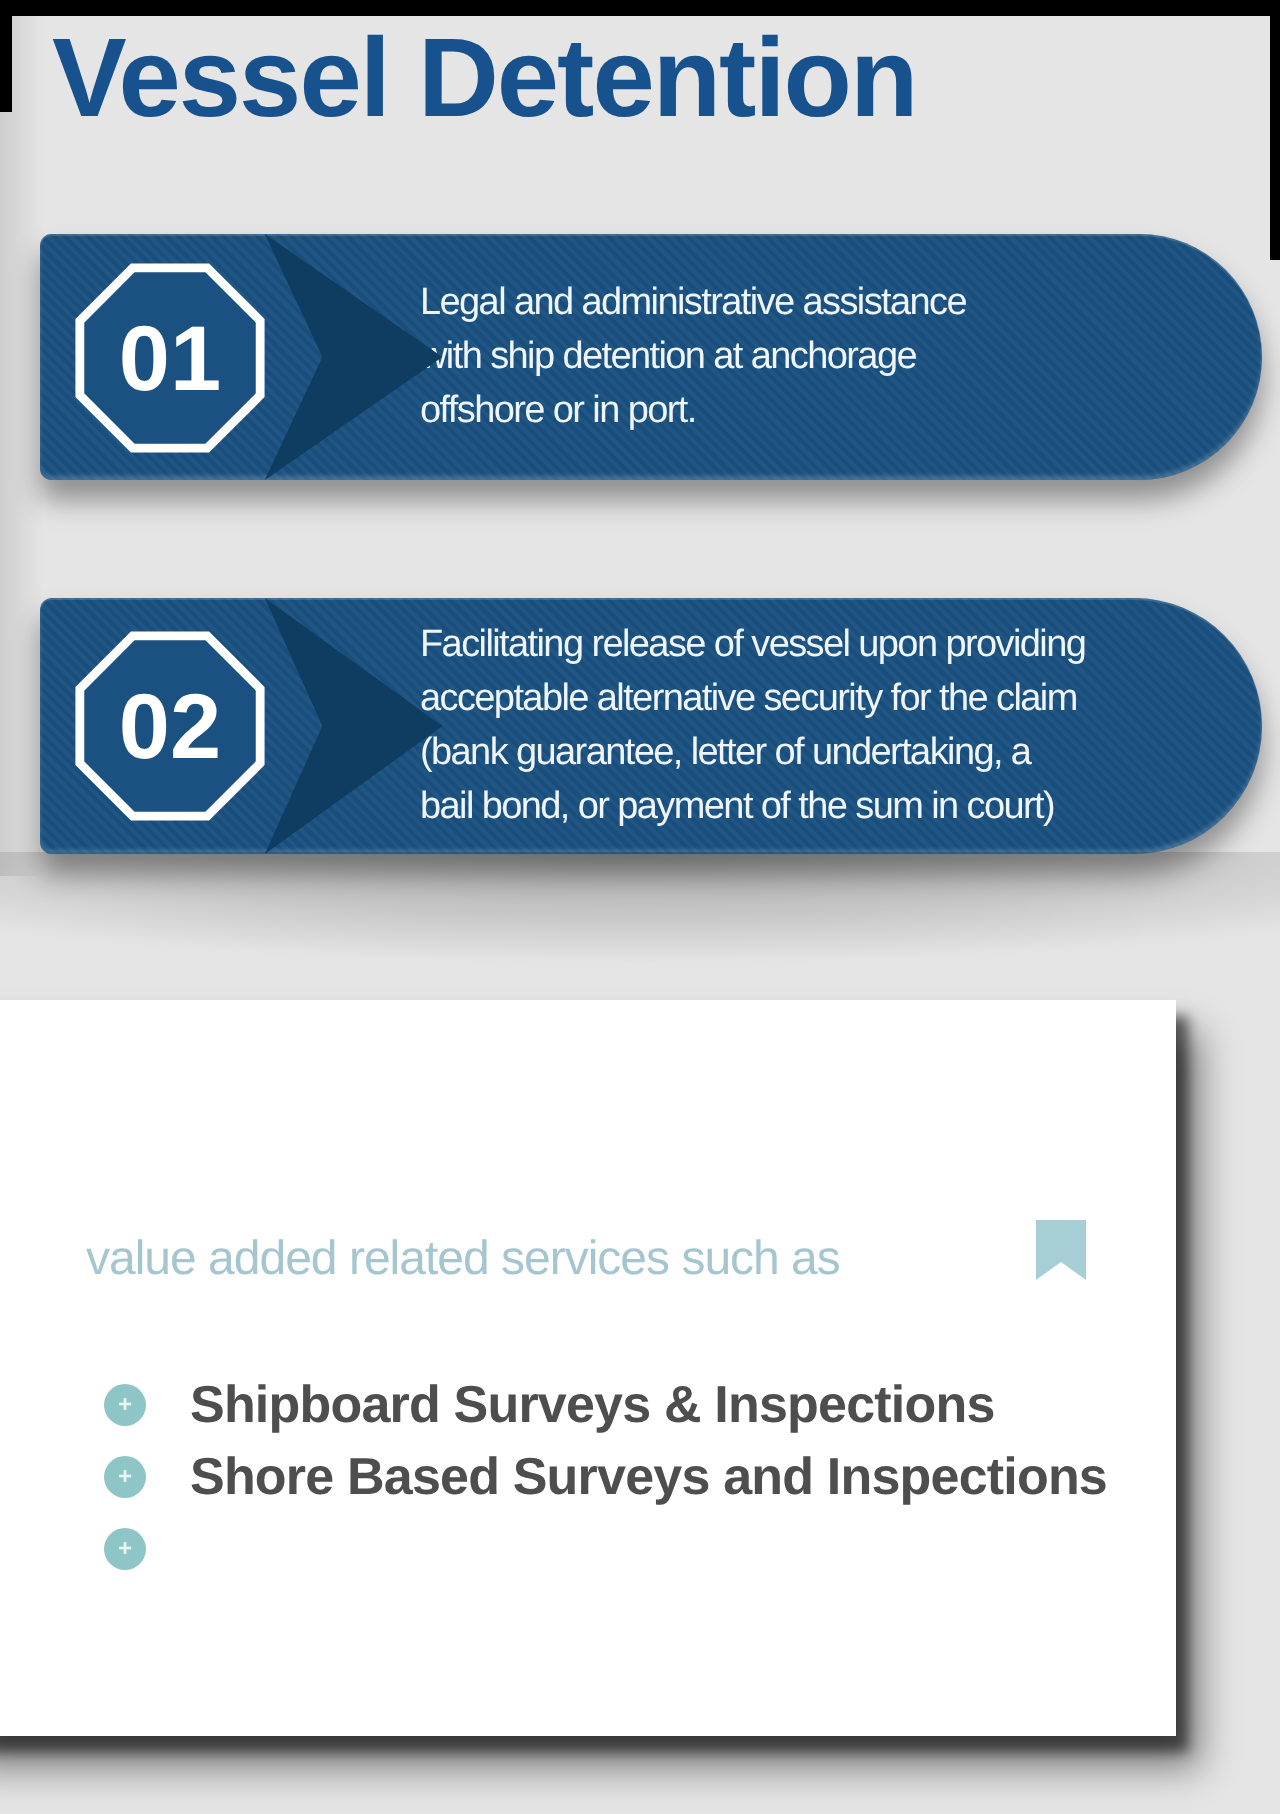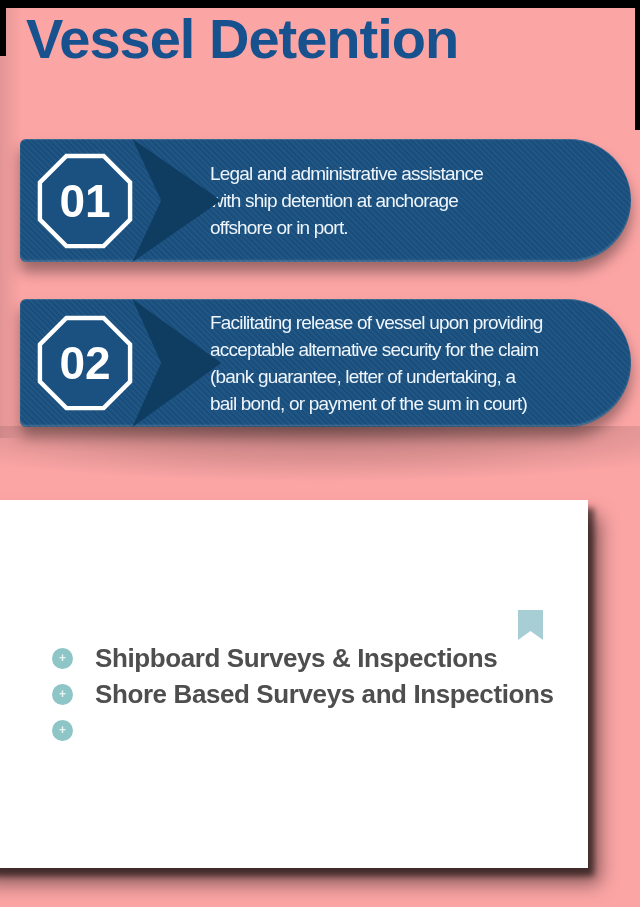--- a/index.html
+++ b/index.html
@@ -1,18 +1,18 @@
 <!DOCTYPE html>
 <html><head>
 <meta charset="utf-8">
 <style>
   html,body{margin:0;padding:0;background:#ffffff;}
   .page{
     position:relative;width:640px;height:907px;margin:0 auto;
-    background:#fca5a5;overflow:hidden;
+    background:#e5e5e5;overflow:hidden;
     font-family:"Liberation Sans",sans-serif;
   }
   
   .bar-top{position:absolute;top:0;left:0;width:640px;height:8px;background:#000;}
   .bar-left{position:absolute;top:0;left:0;width:6px;height:56px;background:#000;}
   .bar-right{position:absolute;top:0;right:0;width:5px;height:130px;background:#000;}
   .left-fade{position:absolute;top:8px;left:0;width:22px;height:430px;
     background:linear-gradient(to right,rgba(0,0,0,0.10),rgba(0,0,0,0));}
 
   .title{
@@ -23,21 +23,21 @@
 
   
   .banner{
     position:absolute;left:20px;width:611px;
     background:#1a5180;
     background-image:repeating-linear-gradient(45deg,rgba(255,255,255,0.03) 0 2px,rgba(0,0,0,0.03) 2px 4px);
     border-radius:6px 64px 64px 6px;
     box-shadow:0 10px 14px rgba(0,0,0,0.38), inset 0 -2px 2px rgba(255,255,255,0.18), inset 0 1px 0 rgba(255,255,255,0.15);
     display:flex;align-items:center;
   }
-  .banner-1{top:139px;height:123px;}
+  .banner-1{top:117px;height:123px;}
   .banner-2{top:299px;height:128px;}
   .octagon{position:absolute;left:16px;top:50%;transform:translateY(-50%);width:98px;height:98px;}
   .octagon svg{position:absolute;inset:0;width:100%;height:100%;}
   .octagon .num{
     position:absolute;inset:0;display:flex;align-items:center;justify-content:center;
     color:#ffffff;font-size:46px;font-weight:bold;letter-spacing:0px;
   }
   .chevron{position:absolute;left:110px;top:0;height:100%;width:96px;}
   .banner-text{
     margin:0 0 0 190px;white-space:pre-line;
@@ -116,20 +116,21 @@
     <p class="banner-text">Facilitating release of vessel upon providing
 acceptable alternative security for the claim
 (bank guarantee, letter of undertaking, a
 bail bond, or payment of the sum in court)</p>
   </section>
 
   <div class="sheet-shadow"></div>
 
   <section class="card">
     <span class="bookmark"></span>
+    <p class="card-sub">value added related services such as</p>
     <ul class="services">
       <li>
         <span class="dot">
             <i>+</i>
           </span>
         <span class="label">Shipboard Surveys &amp; Inspections</span>
       </li>
       <li>
         <span class="dot">
             <i>+</i>

